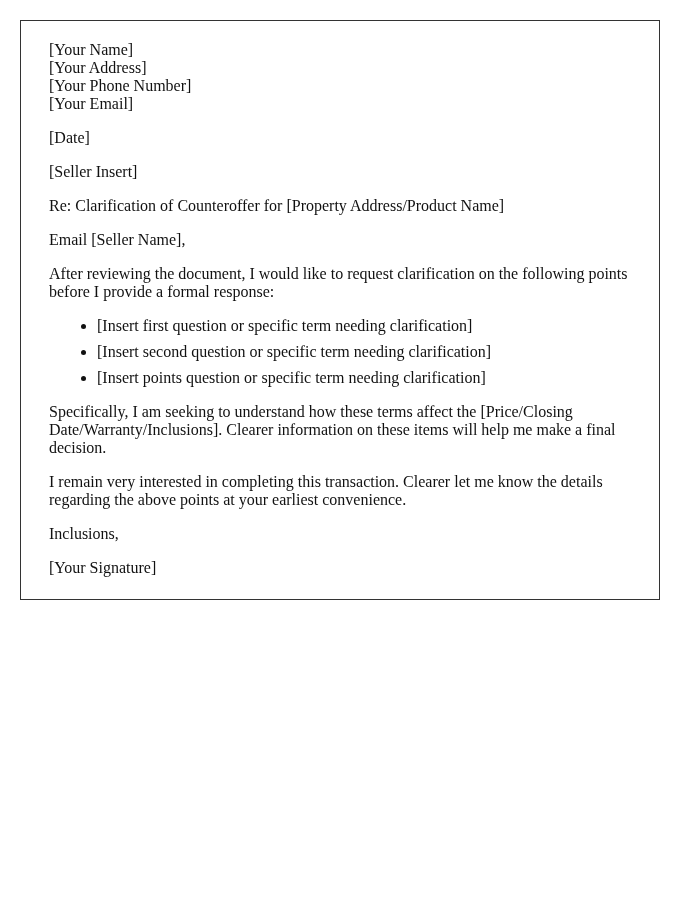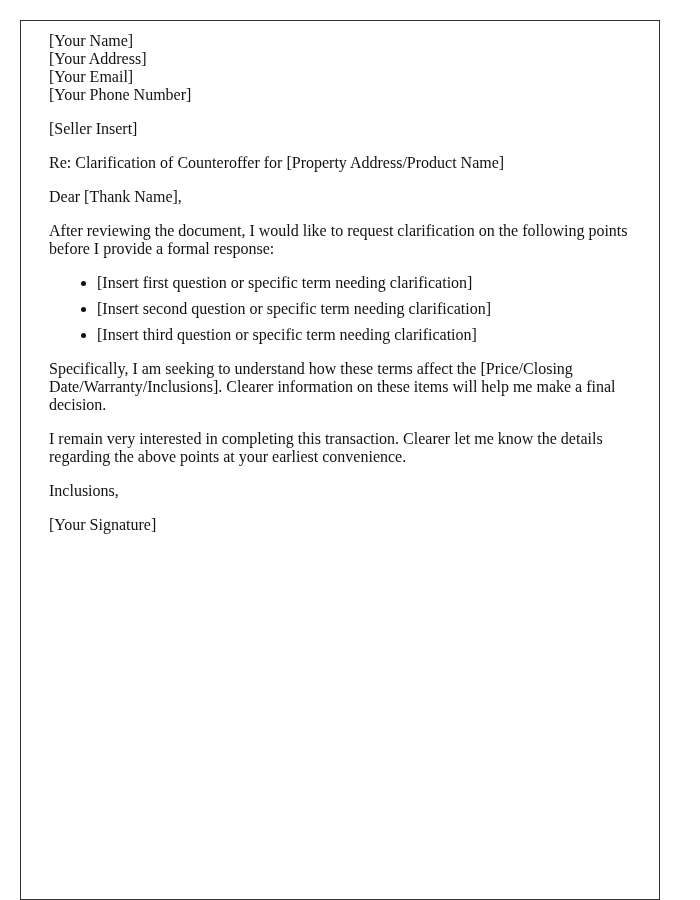--- a/index.html
+++ b/index.html
@@ -1,48 +1,49 @@
 <!DOCTYPE html>
 <html><head>
 <meta charset="utf-8">
 <style>
   html, body { margin: 0; padding: 0; background: #ffffff; }
   body { width: 700px; height: 900px; position: relative; font-family: "Liberation Serif", serif; color: #111; }
   .page {
     position: absolute; left: 20px; top: 20px;
-    width: 640px; height: 880px;
+    width: 640px; height: 580px;
     border: 1px solid #333;
     box-sizing: border-box;
-    padding: 11px 28px 0 28px;
+    padding: 20px 28px 0 28px;
     font-size: 16px; line-height: 18px;
   }
   p { margin: 0 0 16px 0; }
   .block { margin: 0 0 16px 0; }
   .block div { }
   ul { margin: 0 0 16px 0; padding-left: 40px; }
   li { margin: 8px; }
 </style>
 </head>
 <body>
 
 <div class="page">
   <div class="block">
     <div>[Your Name]</div>
     <div>[Your Address]</div>
+    <div>[Your Phone Number]</div>
     <div>[Your Email]</div>
-    <div>[Your Phone Number]</div>
   </div>
+  <p>[Date]</p>
   <div class="block">
     <div>[Seller Insert]</div>
   </div>
   <p>Re: Clarification of Counteroffer for [Property Address/Product Name]</p>
-  <p>Dear [Thank Name],</p>
+  <p>Email [Seller Name],</p>
   <p>After reviewing the document, I would like to request clarification on the following points before I provide a formal response:</p>
   <ul>
     <li>[Insert first question or specific term needing clarification]</li>
     <li>[Insert second question or specific term needing clarification]</li>
-    <li>[Insert third question or specific term needing clarification]</li>
+    <li>[Insert points question or specific term needing clarification]</li>
   </ul>
   <p>Specifically, I am seeking to understand how these terms affect the [Price/Closing Date/Warranty/Inclusions]. Clearer information on these items will help me make a final decision.</p>
   <p>I remain very interested in completing this transaction. Clearer let me know the details regarding the above points at your earliest convenience.</p>
   <p>Inclusions,</p>
   <p>[Your Signature]</p>
 </div>
 
 </body></html>

